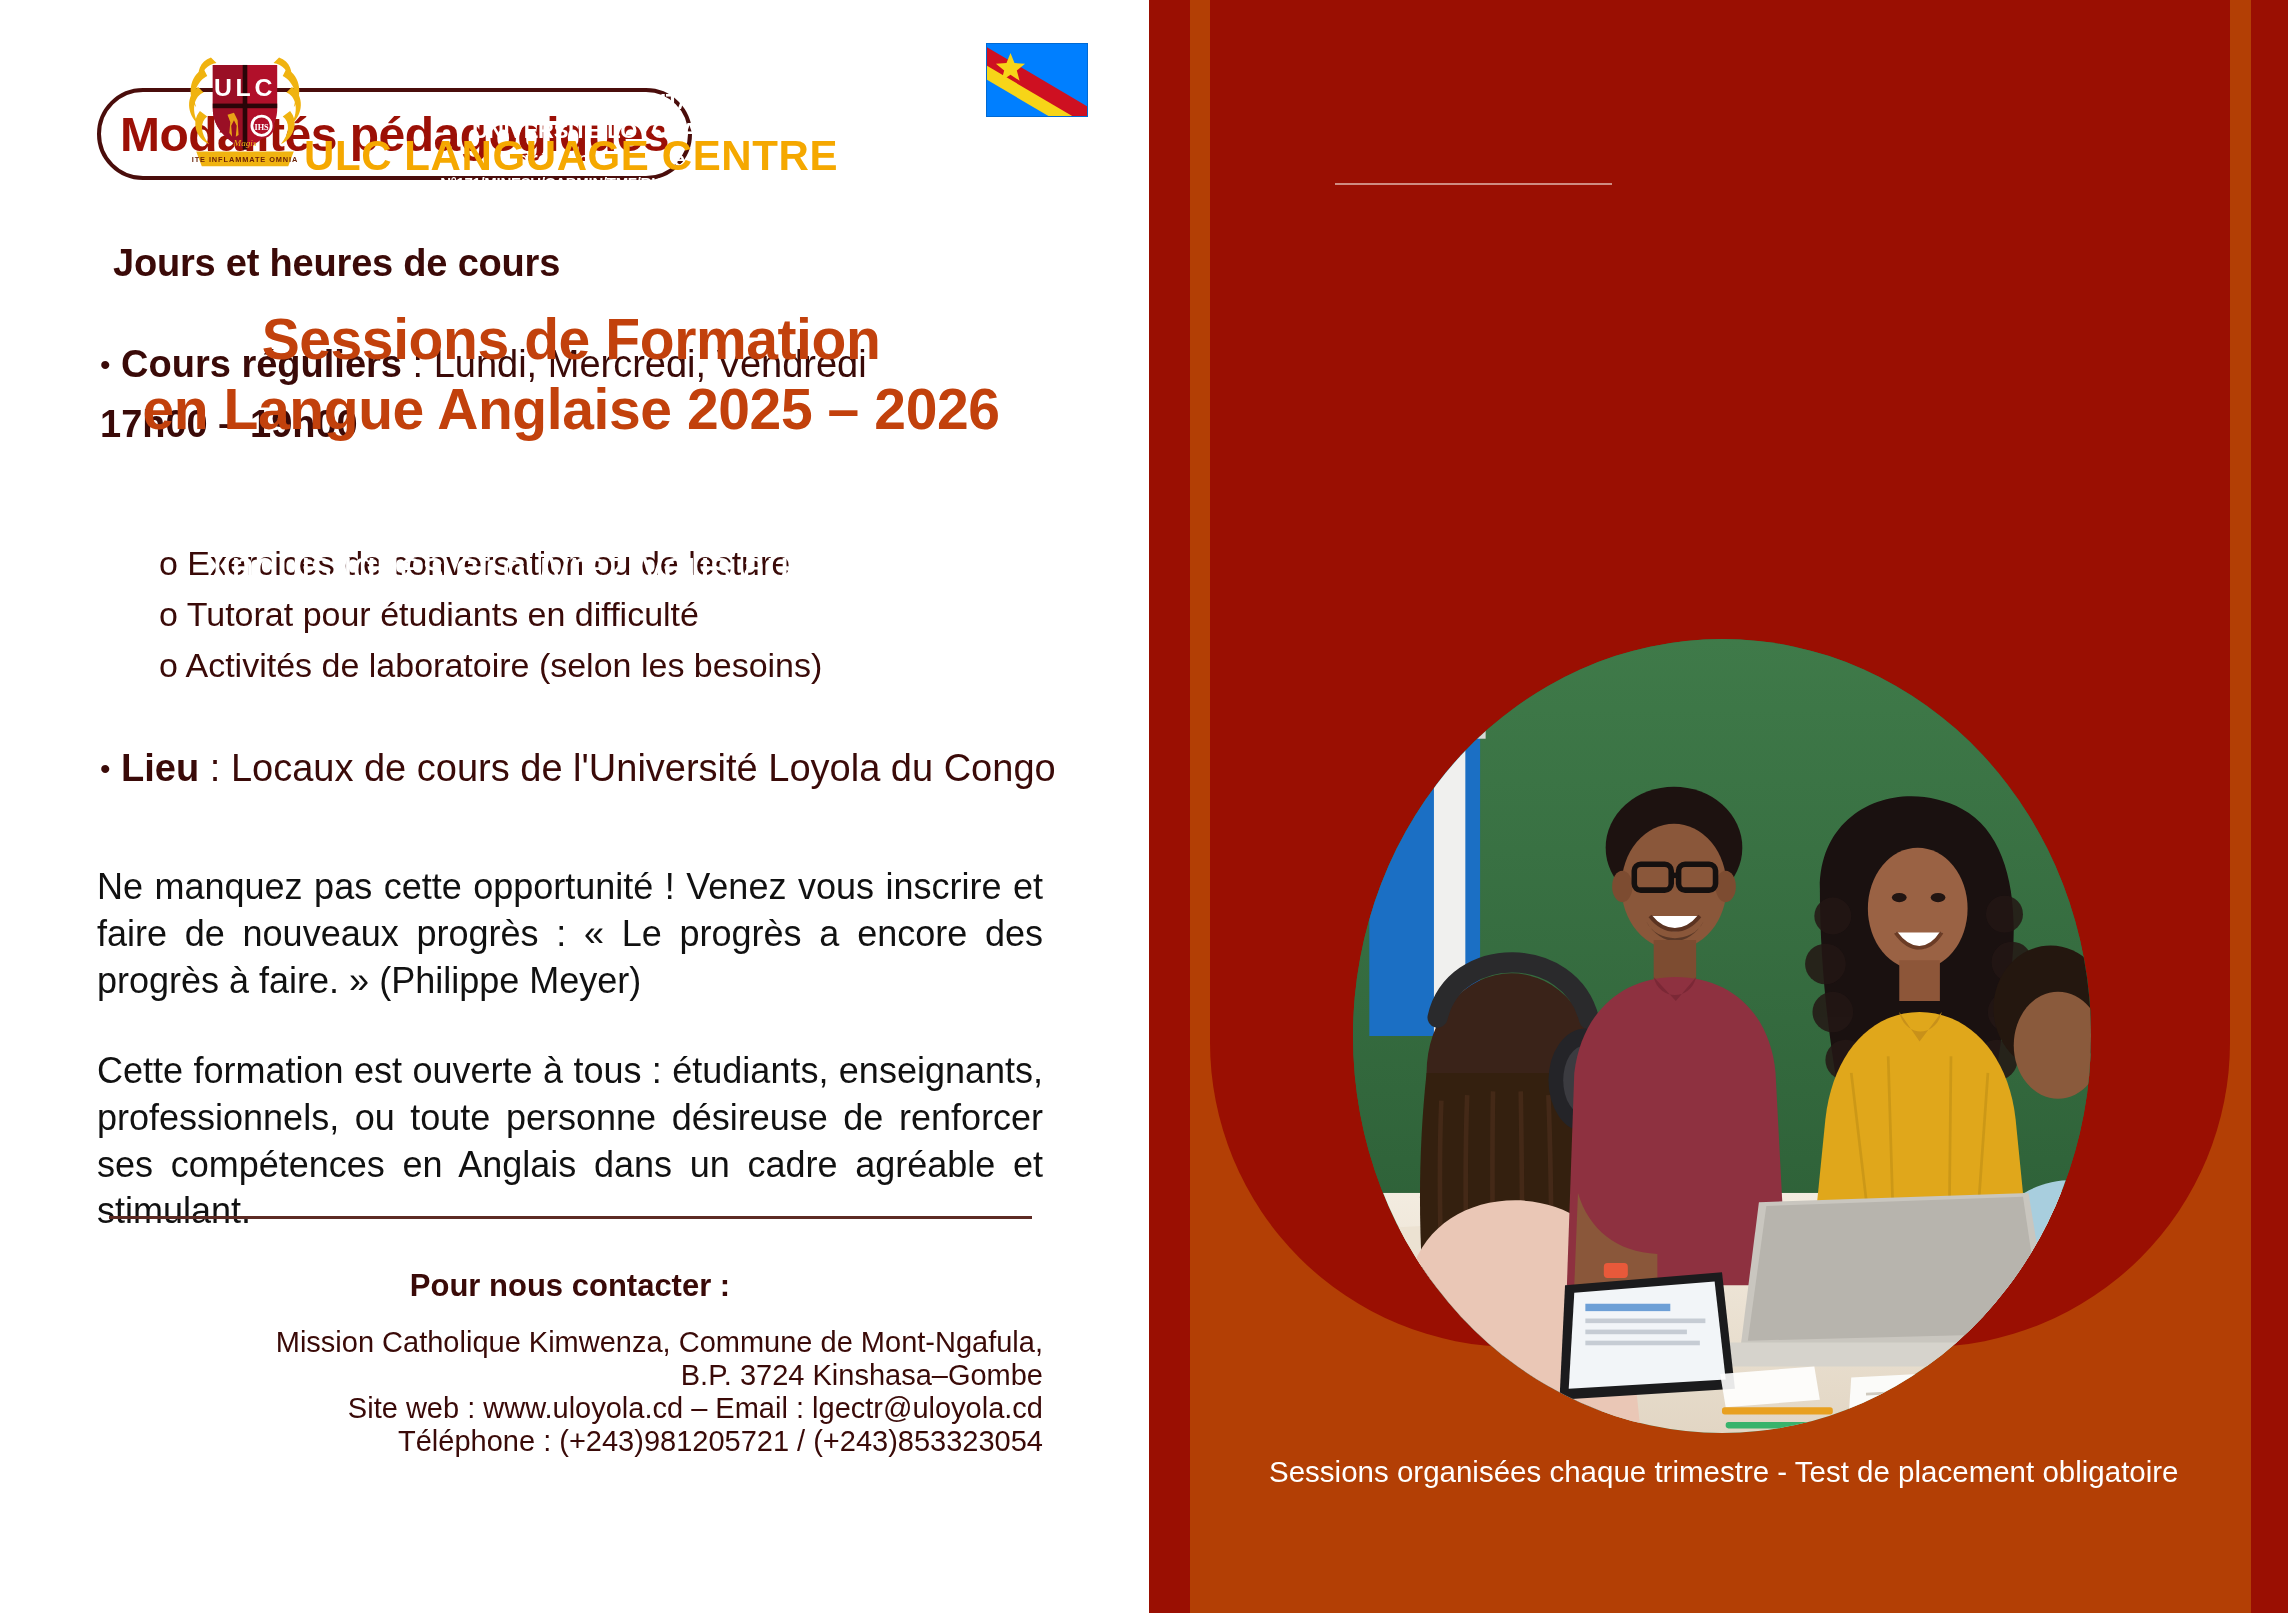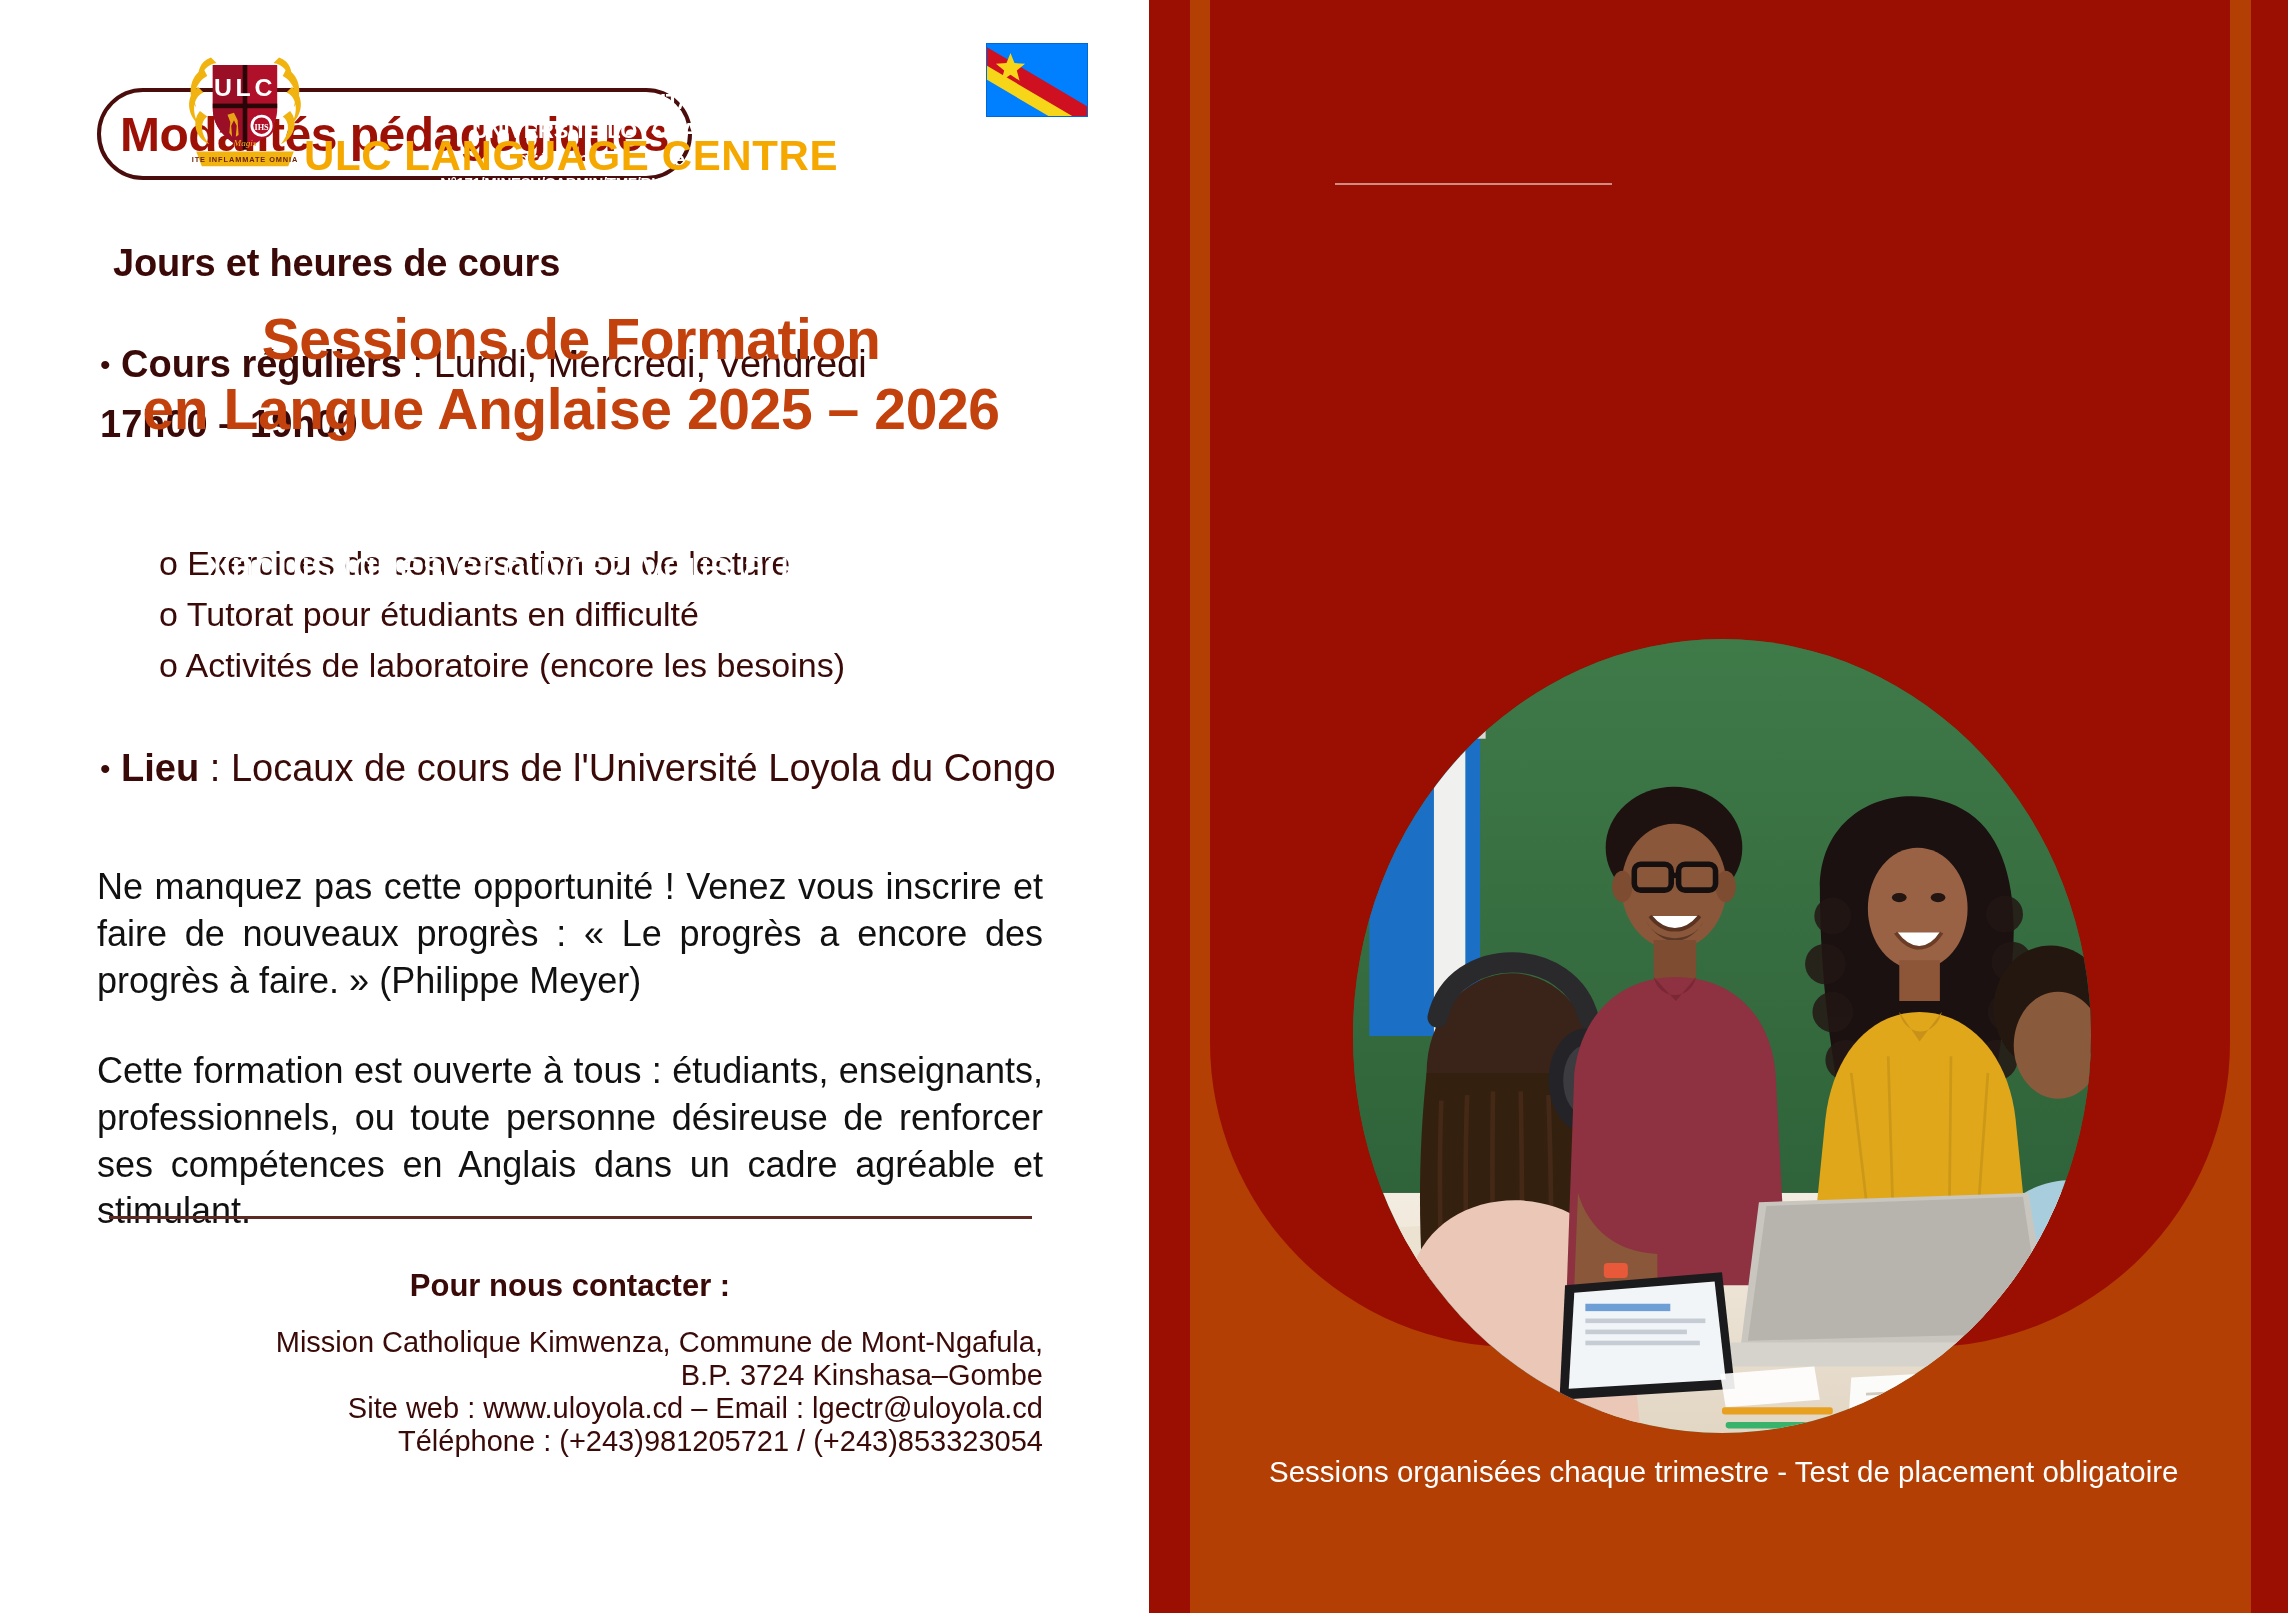--- a/index.html
+++ b/index.html
@@ -184,21 +184,21 @@
     <div class="bullet-line" style="top:343px;">
       <span class="bullet-dot">•</span>
       <b>Cours réguliers</b><span> : </span><span>Lundi, Mercredi, Vendredi</span>
     </div>
 
     <div id="hours-line">17h00 – 19h00</div>
 
 
     <div class="sub-item" style="top:544px;">o Exercices de conversation ou de lecture</div>
     <div class="sub-item" style="top:595px;">o Tutorat pour étudiants en difficulté</div>
-    <div class="sub-item" style="top:646px;">o Activités de laboratoire (encore les besoins)</div>
+    <div class="sub-item" style="top:646px;">o Activités de laboratoire (selon les besoins)</div>
 
     <div class="bullet-line" style="top:747px;">
       <span class="bullet-dot">•</span>
       <b>Lieu</b><span> : </span><span>Locaux de cours de l'Université Loyola du Congo</span>
     </div>
 
     <div class="para" style="top:840px;">Ne manquez pas cette opportunité ! Venez vous inscrire et faire de nouveaux progrès : « Le progrès a encore des progrès à faire. » (Philippe Meyer)</div>
     <div class="para" style="top:1024px;">Cette formation est ouverte à tous : étudiants, enseignants, professionnels, ou toute personne désireuse de renforcer ses compétences en Anglais dans un cadre agréable et stimulant.</div>
 
     <div id="divider"></div>

